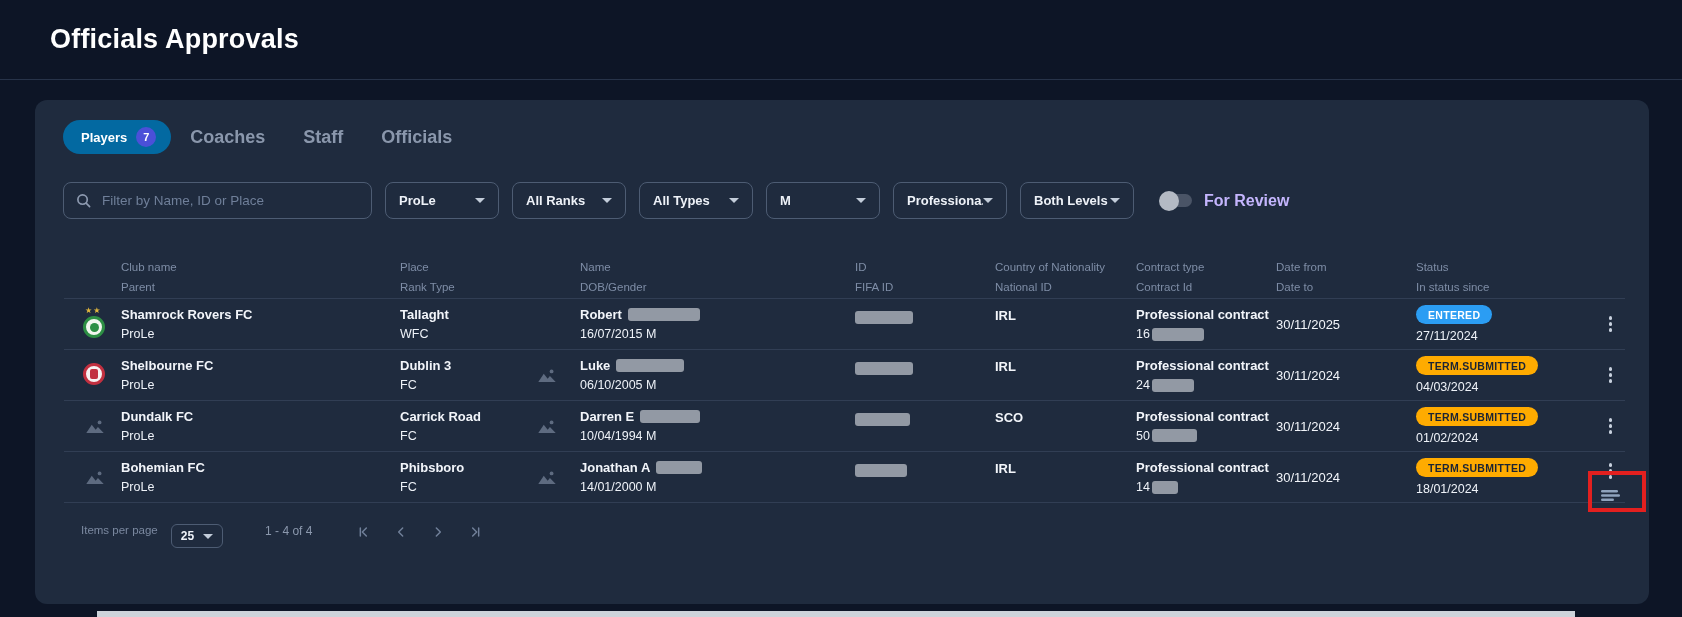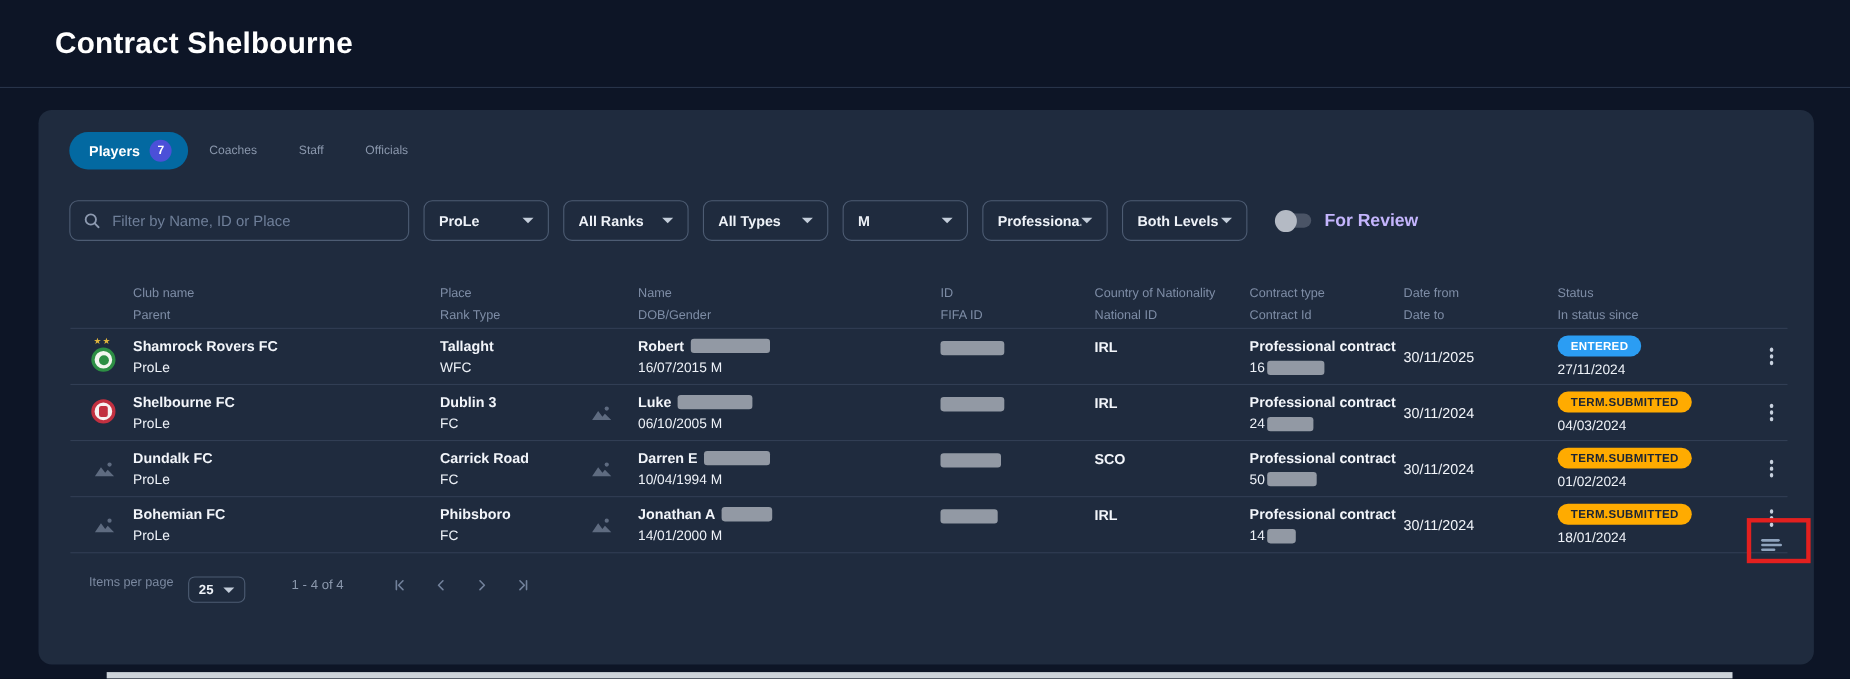--- a/index.html
+++ b/index.html
@@ -17,21 +17,21 @@
   .app-title { color:#ffffff; font-size:27px; font-weight:800; letter-spacing:.2px; }
 
   
   .card {
     position:absolute; left:35px; top:100px; width:1614px; height:504px;
     background:#1f2b3e; border-radius:12px;
   }
 
   
   .tabs { position:absolute; left:28px; top:22px; display:flex; align-items:center; height:30px; }
-  .tab { color:#8a97ac; font-size:11px; font-weight:400; padding:8px 19px; cursor:default; }
+  .tab { color:#8a97ac; font-size:18px; font-weight:700; padding:8px 19px; cursor:default; }
   .tab.active {
     display:flex; align-items:center; gap:9px; background:#0369a1; color:#ffffff;
     border-radius:18px; padding:7px 15px 7px 18px; font-weight:700; font-size:13px;
   }
   .tab-badge {
     width:20px; height:20px; border-radius:50%; display:flex; align-items:center;
     justify-content:center; color:#fff; font-size:11px; font-weight:700;
   }
 
   
@@ -131,21 +131,21 @@
   .pager svg { display:block; cursor:pointer; }
 
   .bottom-strip { position:absolute; left:97px; bottom:0; width:1478px; height:6px; background:#cdd3da; }
 </style>
 </head>
 <body>
 
 <div class="page">
 
   <div class="app-header">
-    <div class="app-title">Contract Shelbourne</div>
+    <div class="app-title">Officials Approvals</div>
   </div>
 
   <div class="card">
 
     <div class="tabs">
       <div class="tab active">
         <span>Players</span>
         <span class="tab-badge" style="background: rgb(75, 80, 216);">7</span>
       </div>
       <div class="tab">Coaches</div>

